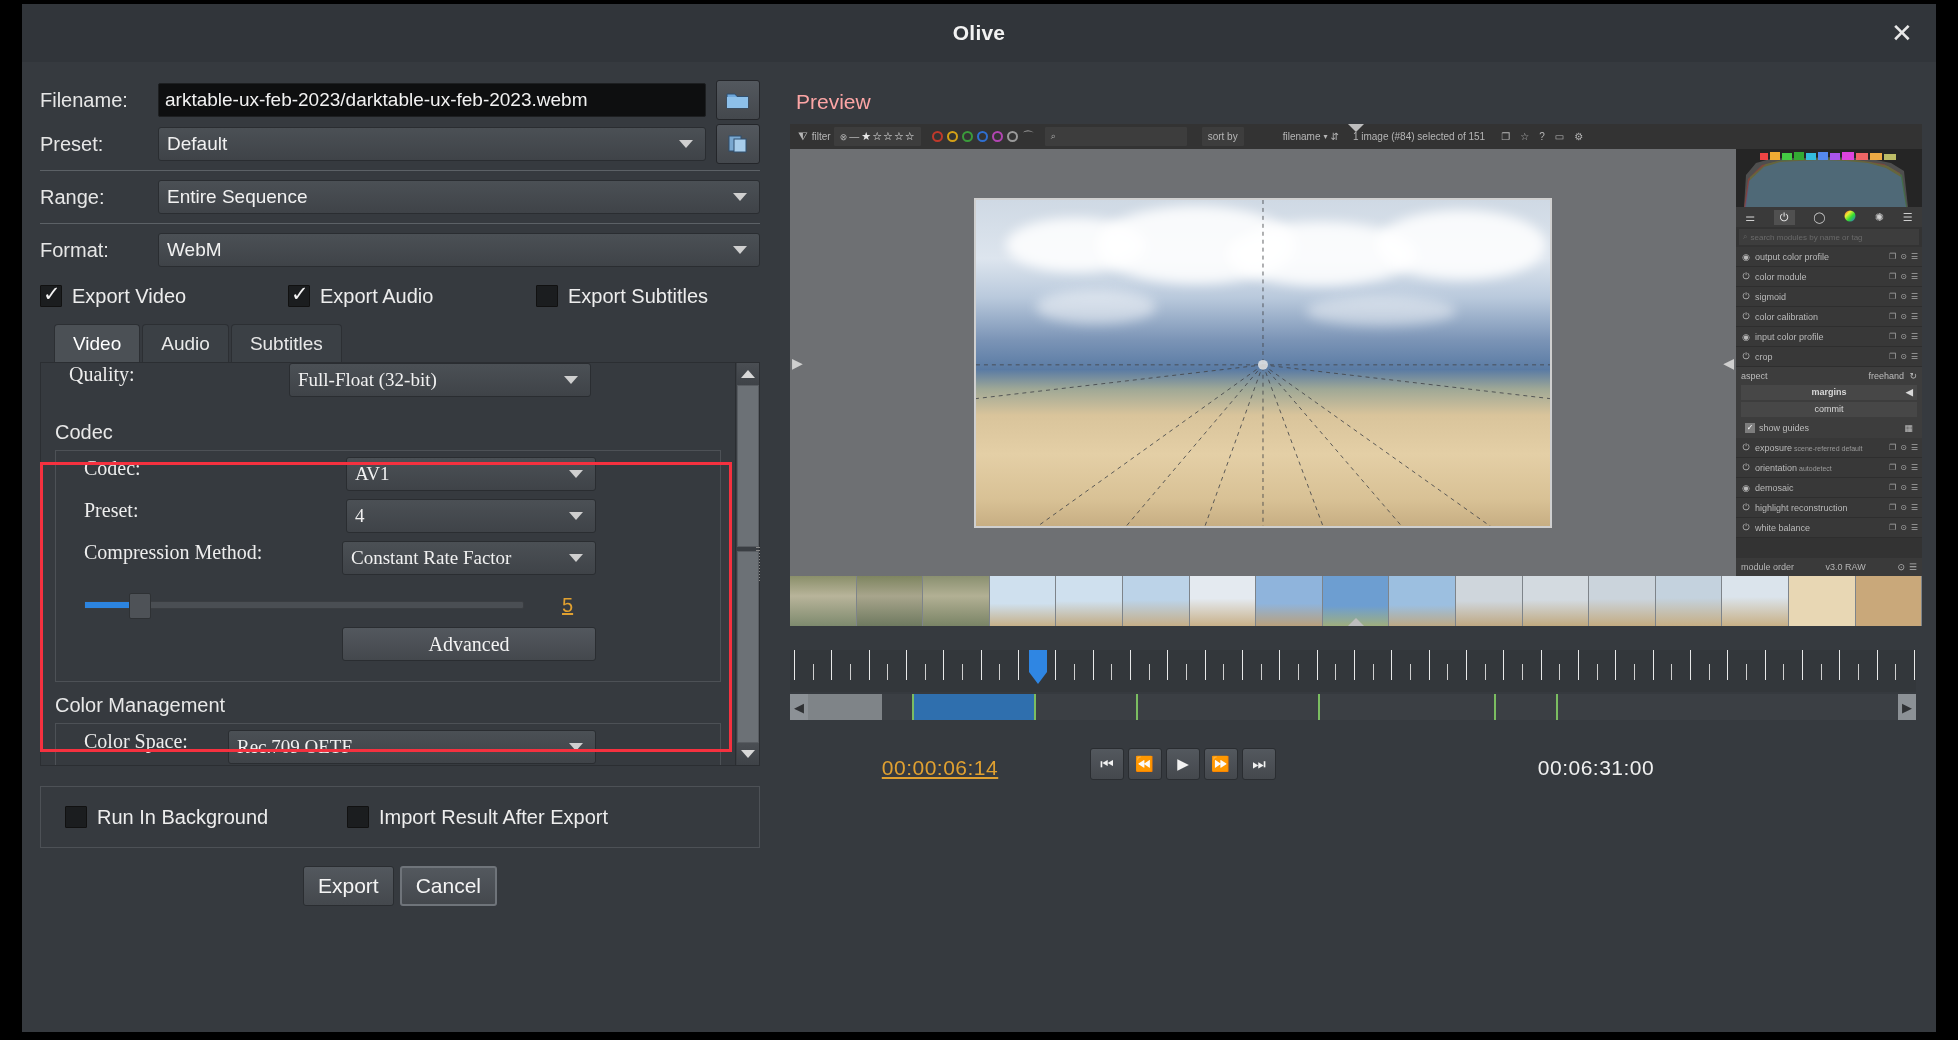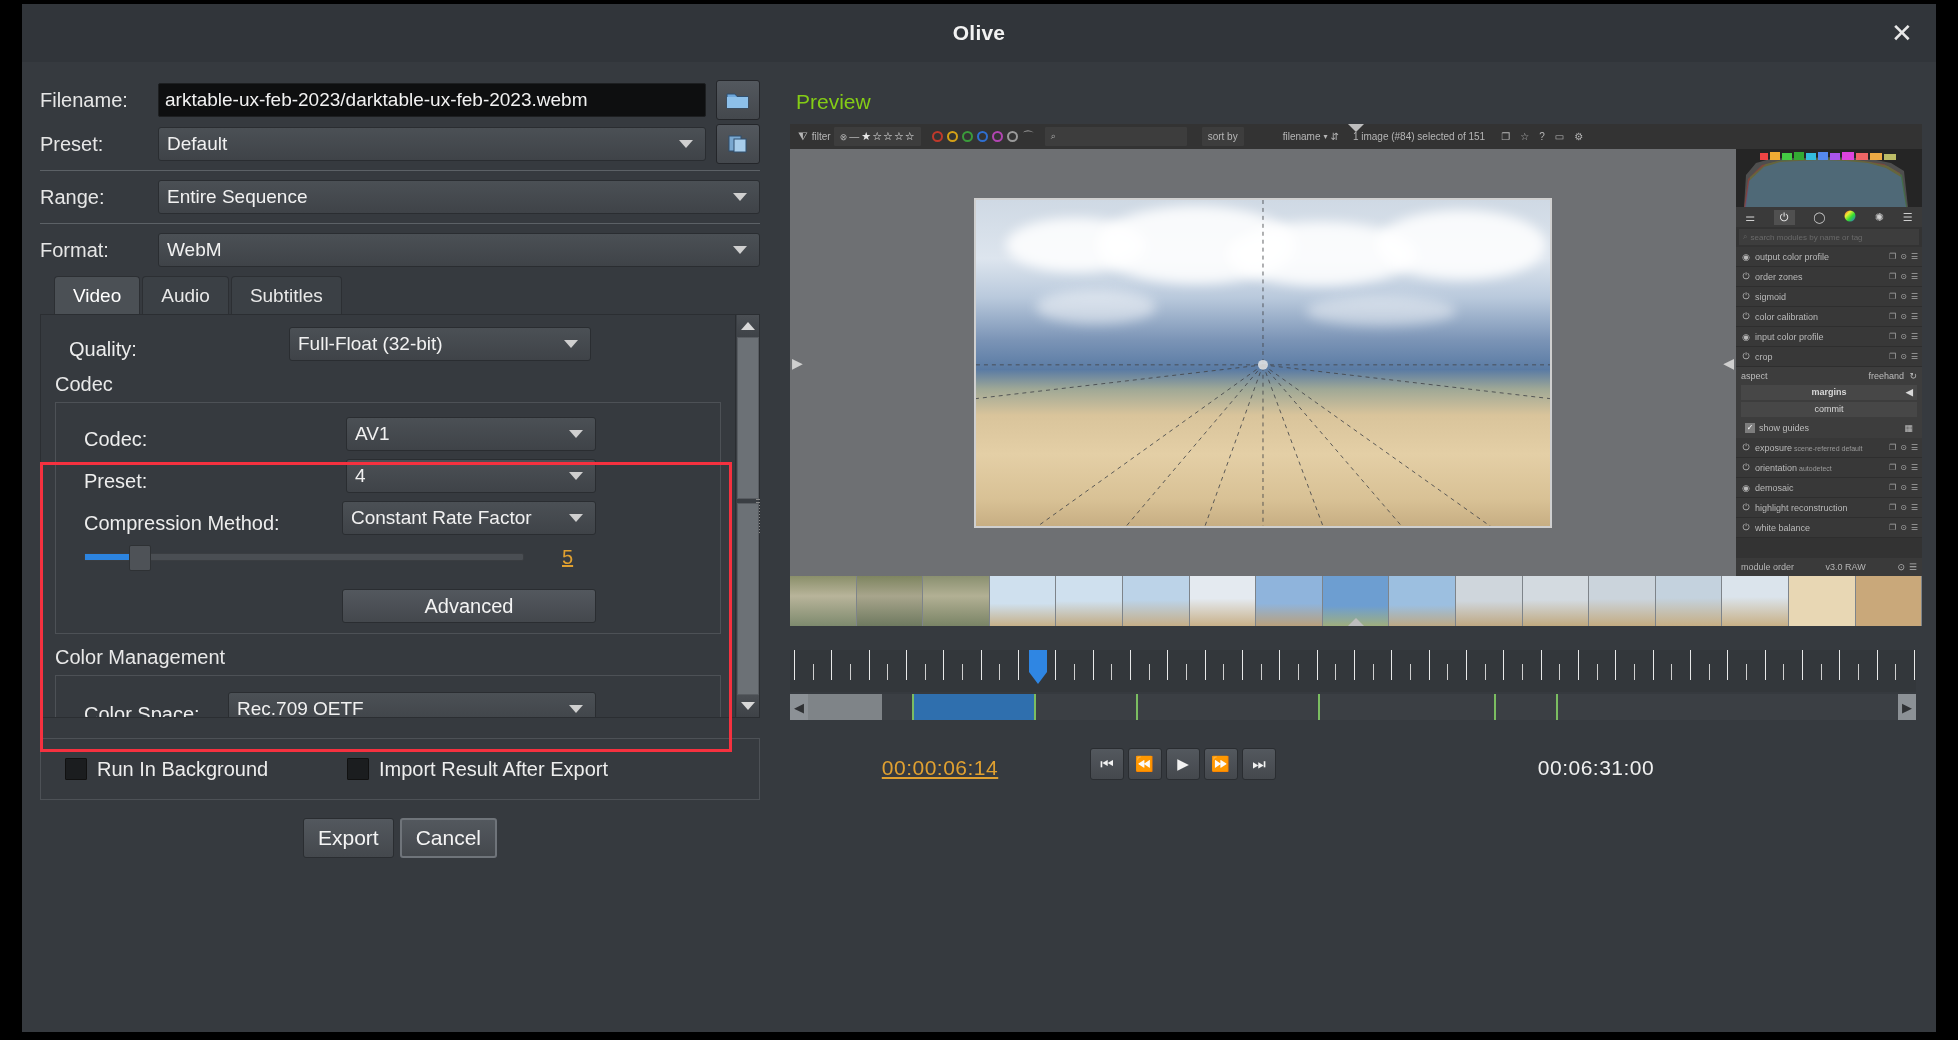--- a/index.html
+++ b/index.html
@@ -103,21 +103,21 @@
   }
   .sbbtn { width: 22px; height: 22px; display: flex; align-items: center; justify-content: center; cursor: pointer;
            background: linear-gradient(#4a4e53,#3e4247); }
   .sbbtn .up { width: 0; height: 0; border-left: 7px solid transparent; border-right: 7px solid transparent; border-bottom: 8px solid #d8d8d8; }
   .sbbtn .dn { width: 0; height: 0; border-left: 7px solid transparent; border-right: 7px solid transparent; border-top: 8px solid #d8d8d8; }
   .sbtrack { flex: 1; width: 22px; position: relative; background: #3a3e43; }
   .sbthumb { position: absolute; left: 0; width: 22px; background: #6c7176; border: 1px solid #585c61; cursor: pointer; }
   .sbgrip { position: absolute; right: -1px; top: 50%; transform: translateY(-50%); width: 4px; height: 34px;
             background: repeating-linear-gradient(#888 0 1px, transparent 1px 3px); }
 
-  .srow { display: flex; align-items: flex-end; height: 46px; padding-left: 28px; }
+  .srow { display: flex; align-items: flex-start; height: 46px; padding-left: 28px; font-family: Liberation Serif, serif; }
   .srow .slbl { color: #ededed; font-size: 20px; }
   .sectiontitle { color: #e8e8e8; font-size: 20px; padding: 12px 0 6px 14px; }
   .groupbox { border: 1px solid #4d5156; margin: 0 14px; padding: 6px 0 10px 0; }
 
   .redbox { position: absolute; border: 3px solid #f5313f; pointer-events: none; }
 
   
   .sliderrow { display: flex; align-items: center; height: 44px; padding-left: 28px; }
   .slidertrack { position: relative; width: 440px; height: 8px; background: #4a4e53; border: 1px solid #3a3d41; border-radius: 2px; }
   .sliderfill { position: absolute; left: 0; top: 0; height: 100%; background: #2c84e0; }
@@ -137,21 +137,21 @@
   .actionrow { display: flex; justify-content: center; gap: 6px; margin-top: 18px; }
   .actbtn {
     height: 40px; min-width: 72px; padding: 0 14px;
     background: linear-gradient(#53585e,#44484d); border: 1px solid #2a2d31;
     border-radius: 3px; color: #f4f4f4; font-size: 21px;
     display: flex; align-items: center; justify-content: center; cursor: pointer;
   }
   .actbtn.focus { border: 2px solid #6f747a; }
 
   
-  .previewlabel { color: #84cc16; font-size: 21px; padding: 12px 0 10px 12px; }
+  .previewlabel { color: #fca5a5; font-size: 21px; padding: 12px 0 10px 12px; }
   .previewframe {
     position: relative; width: 1132px; height: 502px; margin-left: 6px;
     background: #6e7073; overflow: hidden;
   }
   .dt-root { position: absolute; inset: 0; background: #2b2b2b; display: flex; flex-direction: column; }
   .dt-topbar { height: 25px; background: #333333; display: flex; align-items: center; font-size: 10px; color: #b6b6b6; }
   .dt-topbar .seg { display: flex; align-items: center; height: 100%; }
   .dt-pill { background: #3d3d3d; height: 19px; display: flex; align-items: center; padding: 0 6px; margin: 0 3px; border-radius: 1px; }
   .stars { display: flex; align-items: center; gap: 1px; font-size: 11px; color: #e8e8e8; font-family: "DejaVu Sans", sans-serif; }
   .colorcircles { display: flex; align-items: center; gap: 4px; margin-left: 8px; }
@@ -264,20 +264,34 @@
       <div class="sep"></div>
 
       <div class="frow">
         <div class="flabel lbl-w1">Format:</div>
         <div class="combo">
           <span>WebM</span>
           <span class="caret"></span>
         </div>
       </div>
 
+      <div class="cbrow">
+        <div class="cbitem" style="width:248px">
+          <span class="cbox checked"></span>
+          <span class="cbtext">Export Video</span>
+        </div>
+        <div class="cbitem" style="width:248px">
+          <span class="cbox checked"></span>
+          <span class="cbtext">Export Audio</span>
+        </div>
+        <div class="cbitem">
+          <span class="cbox"></span>
+          <span class="cbtext">Export Subtitles</span>
+        </div>
+      </div>
 
       <div class="tabs">
         <div class="tab active">Video</div>
         <div class="tab">Audio</div>
         <div class="tab">Subtitles</div>
       </div>
 
       <div class="scrollwrap">
         <div class="scrollarea">
 
@@ -504,21 +518,21 @@
                   <span class="pw">◉</span>
                   <span class="nm">output color profile</span>
                   <span class="icons">
                       <span>❐</span>
                       <span>⊙</span>
                       <span>☰</span>
                     </span>
                 </div>
                 <div class="modrow">
                   <span class="pw">⏻</span>
-                  <span class="nm">order zones</span>
+                  <span class="nm">color module</span>
                   <span class="icons">
                       <span>❐</span>
                       <span>⊙</span>
                       <span>☰</span>
                     </span>
                 </div>
                 <div class="modrow">
                   <span class="pw">⏻</span>
                   <span class="nm">sigmoid</span>
                   <span class="icons">

